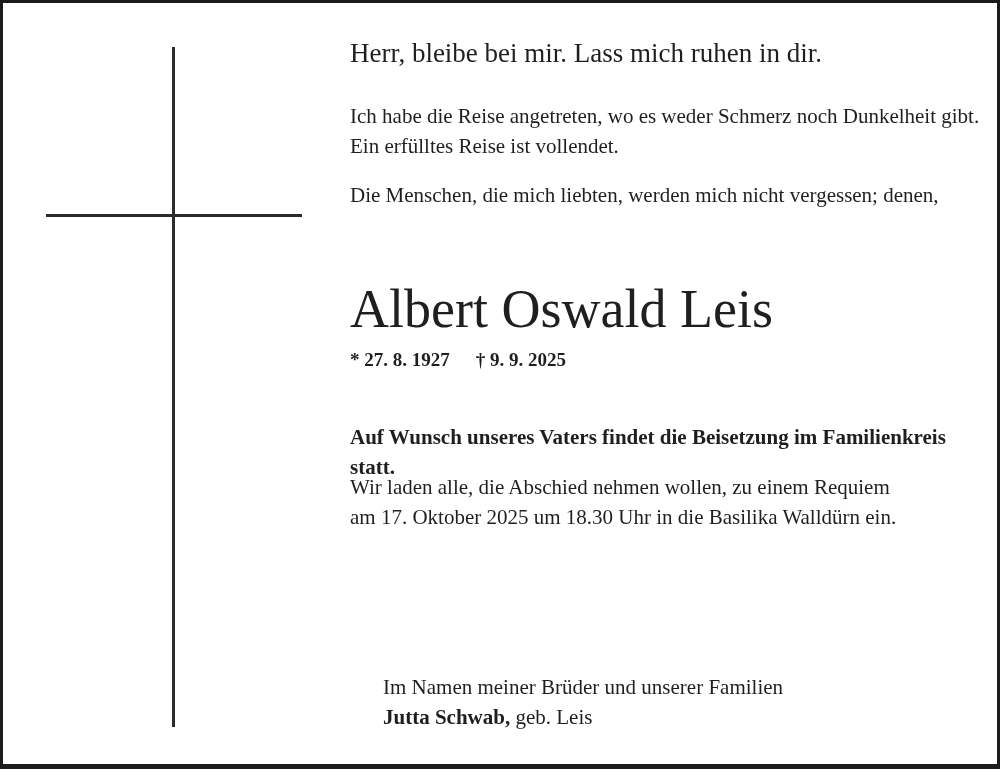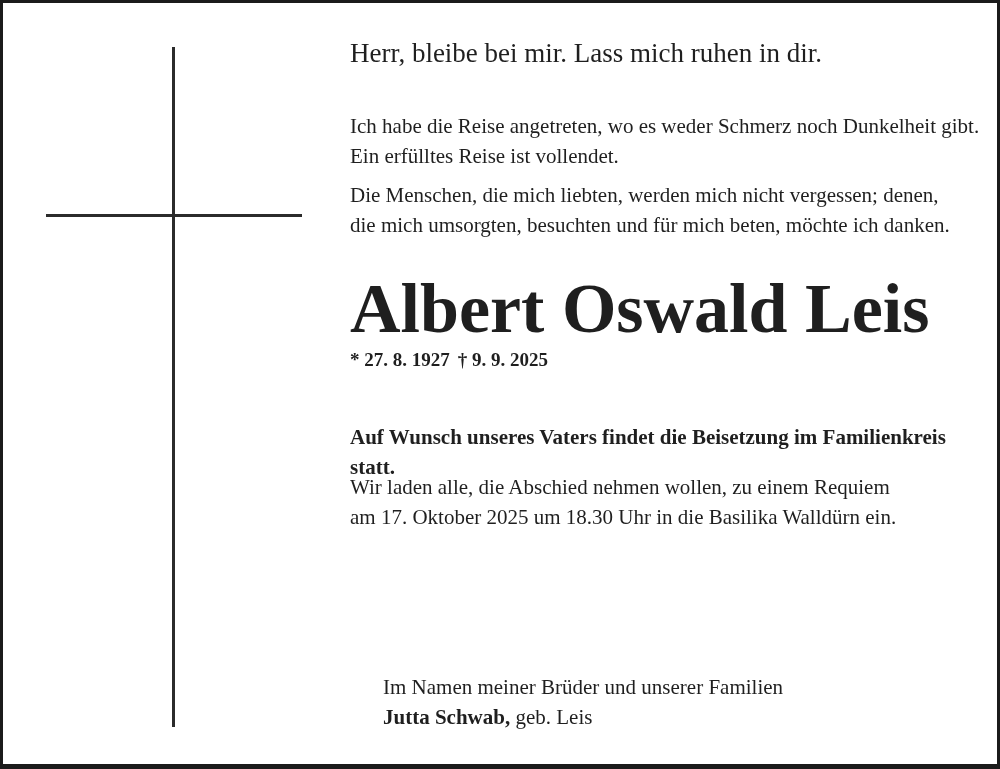--- a/index.html
+++ b/index.html
@@ -43,36 +43,35 @@
   }
   .quote {
     top: 34px;
     font-size: 27px;
     line-height: 32px;
   }
   .body-text {
     font-size: 21px;
     line-height: 30px;
   }
-  .verse1 { top: 108px; }
+  .verse1 { top: 98px; }
   .verse2 { top: 177px; }
   .deceased-name {
     top: 276px;
-    font-size: 70px;
+    font-size: 54px;
     line-height: 60px;
     letter-spacing: 0px;
-    font-weight: bold;
   }
   .dates {
     top: 345px;
     font-size: 19px;
     line-height: 24px;
     font-weight: bold;
   }
-  .dates .death { margin-left: 8px; }
+  .dates .death { margin-left: 26px; }
   .burial   { top: 419px; font-weight: bold; }
   .requiem  { top: 469px; }
   .thanks   { top: 547px; }
   .closing  { top: 669px; margin-left: 33px; }
   .closing .bold-name { font-weight: bold; text-align: right; }
 </style>
 </head>
 <body>
 
 <div class="page">
@@ -84,21 +83,20 @@
 
   <div class="block quote">Herr, bleibe bei mir. Lass mich ruhen in dir.</div>
 
   <div class="block body-text verse1">
     <div>Ich habe die Reise angetreten, wo es weder Schmerz noch Dunkelheit gibt.</div>
     <div>Ein erfülltes Reise ist vollendet.</div>
   </div>
 
   <div class="block body-text verse2">
     <div>Die Menschen, die mich liebten, werden mich nicht vergessen; denen,</div>
-    <div>die mich umsorgten, besuchten und für mich beten, möchte ich danken.</div>
   </div>
 
   <div class="block deceased-name">Albert Oswald Leis</div>
 
   <div class="block dates">
     <span class="birth">* 27. 8. 1927</span><span class="death">† 9. 9. 2025</span>
   </div>
 
   <div class="block body-text burial">Auf Wunsch unseres Vaters findet die Beisetzung im Familienkreis statt.</div>
 

